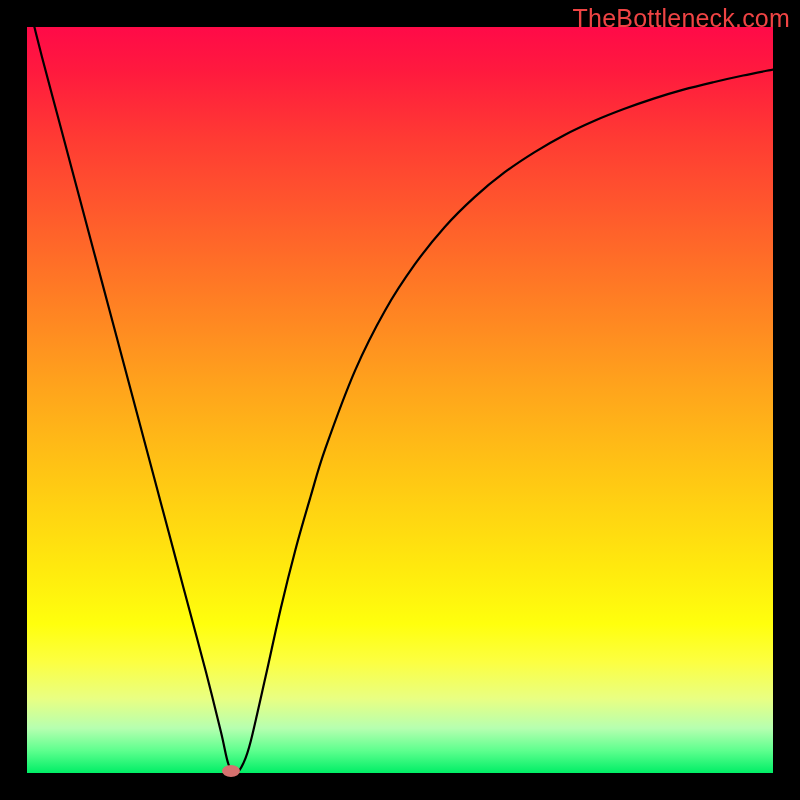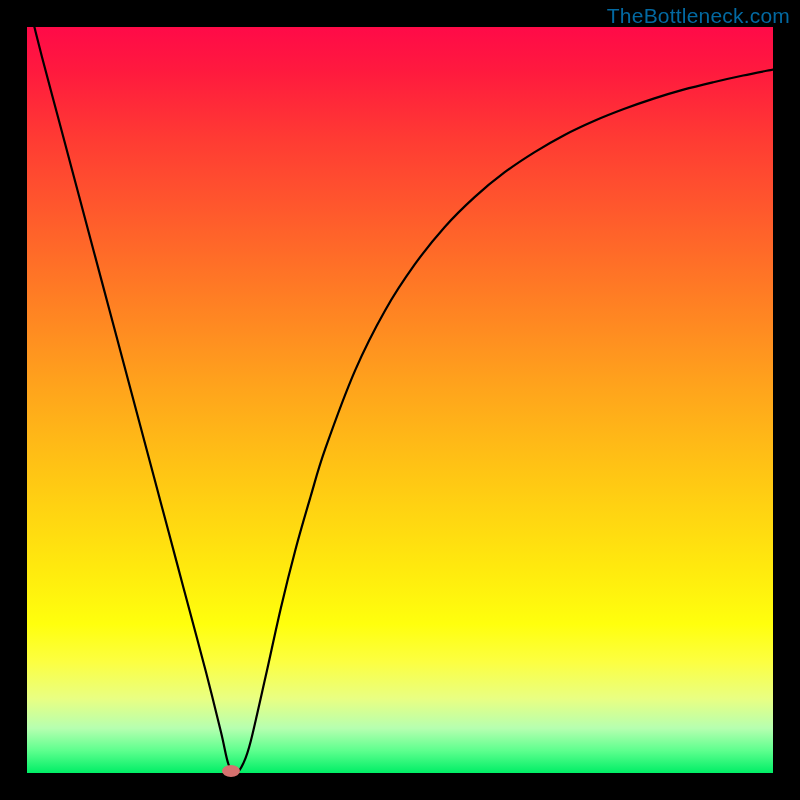--- a/index.html
+++ b/index.html
@@ -53,22 +53,22 @@
     width: 18px;
     height: 12px;
     background: #d6716f;
     border-radius: 50%;
     transform: translate(-50%, -50%);
   }
   .watermark {
     position: absolute;
     top: 4px;
     right: 10px;
-    color: #0369a1;
-    font-size: 21px;
+    color: #ef4444;
+    font-size: 25px;
     font-weight: 500;
     letter-spacing: 0.2px;
     user-select: none;
   }
 </style>
 </head>
 <body>
 
 <div class="frame">
   <div class="plot-area">

